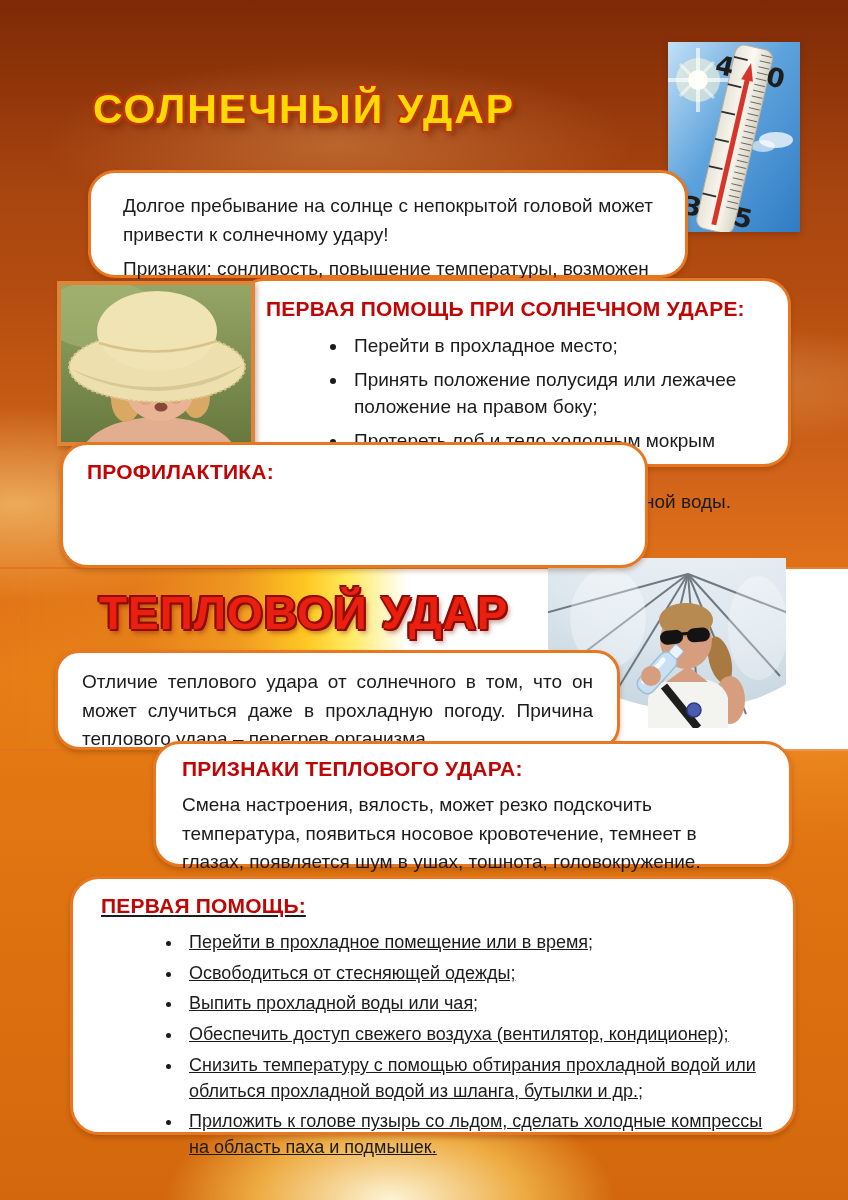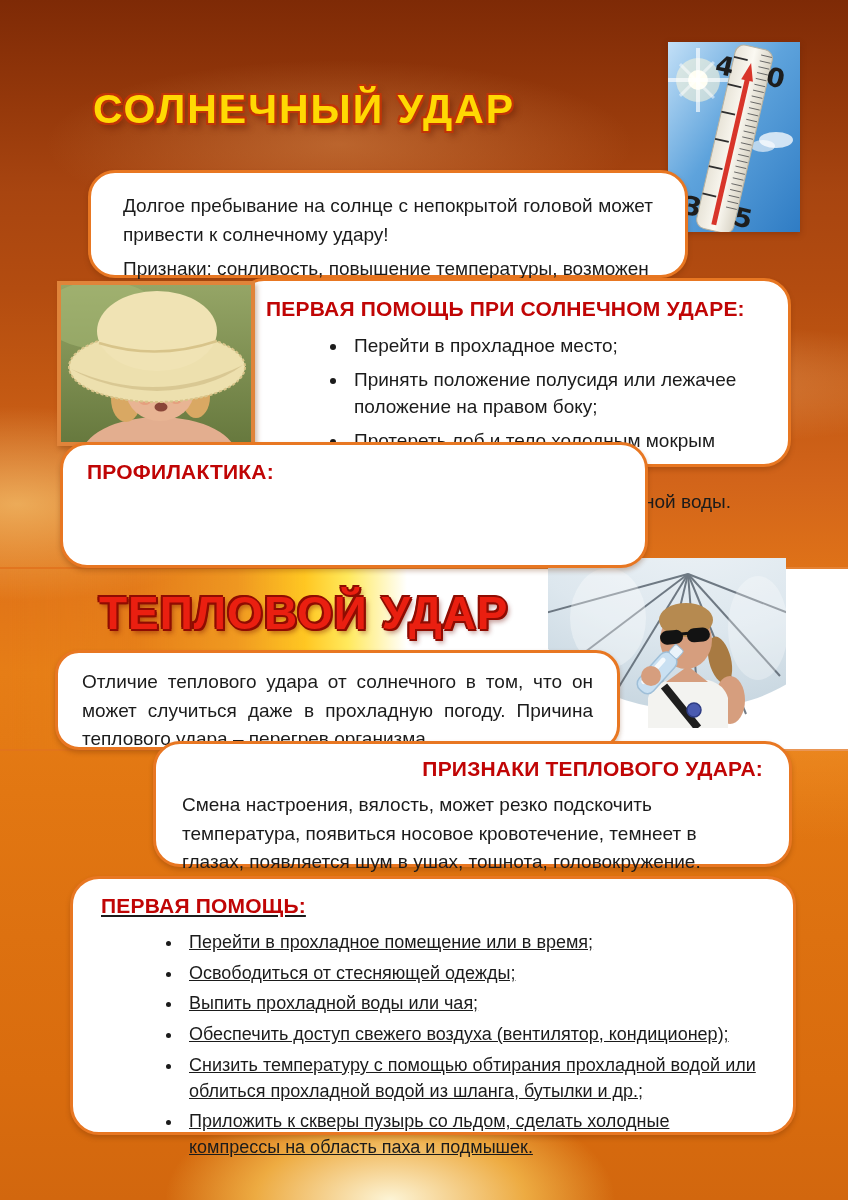--- a/index.html
+++ b/index.html
@@ -48,21 +48,21 @@
   .bullets li{margin-bottom:7px;padding-left:6px;font-size:19px;line-height:1.42;}
   .bullets-tight li{font-size:18px;line-height:1.43;margin-bottom:5px;}
   #card-sun-intro{left:88px;top:154px;width:600px;height:108px;padding:19px 32px;margin-top:16px;}
   #card-sun-aid{left:237px;top:254px;width:554px;height:189px;padding:16px 26px 10px;margin-top:24px;}
   #card-prevention{left:60px;top:442px;width:588px;height:126px;padding:15px 24px;}
   #card-heat-intro{left:55px;top:650px;width:565px;height:100px;padding:15px 24px;border-radius:24px;}
   #card-heat-signs{left:153px;top:741px;width:639px;height:126px;padding:13px 26px;}
   #card-heat-aid{left:70px;top:876px;width:726px;height:259px;padding:15px 28px;border-radius:29px;text-decoration:underline;}
   #card-prevention .card-text, #card-heat-signs .card-text{margin-top:10px;}
   #card-sun-intro p{margin:0 0 6px 0;}
-  .heading-right{text-align:right;}
+  .heading-right{}
   
   .photo{position:absolute;overflow:hidden;}
   #photo-child{left:57px;top:281px;width:190px;height:157px;border:4px solid #E0843A;box-shadow:2px 3px 5px rgba(110,45,0,.35);}
   #photo-thermo{left:668px;top:42px;width:132px;height:190px;box-shadow:0 2px 6px rgba(90,30,0,.35);}
   #photo-woman{left:548px;top:558px;width:238px;height:170px;}
   svg{display:block;}
 </style>
 </head>
 <body>
 
@@ -252,17 +252,17 @@
   </div>
 
   <div class="card" id="card-heat-aid">
     <div class="card-heading">ПЕРВАЯ ПОМОЩЬ:</div>
     <ul class="bullets bullets-tight">
         <li>Перейти в прохладное помещение или в время;</li>
         <li>Освободиться от стесняющей одежды;</li>
         <li>Выпить прохладной воды или чая;</li>
         <li>Обеспечить доступ свежего воздуха (вентилятор, кондиционер);</li>
         <li>Снизить температуру с помощью обтирания прохладной водой или облиться прохладной водой из шланга, бутылки и др.;</li>
-        <li>Приложить к скверы пузырь со льдом, сделать холодные компрессы на область паха и подмышек.</li>
+        <li>Приложить к голове пузырь со льдом, сделать холодные компрессы на область паха и подмышек.</li>
       </ul>
   </div>
 
 </div>
 
 </body></html>

